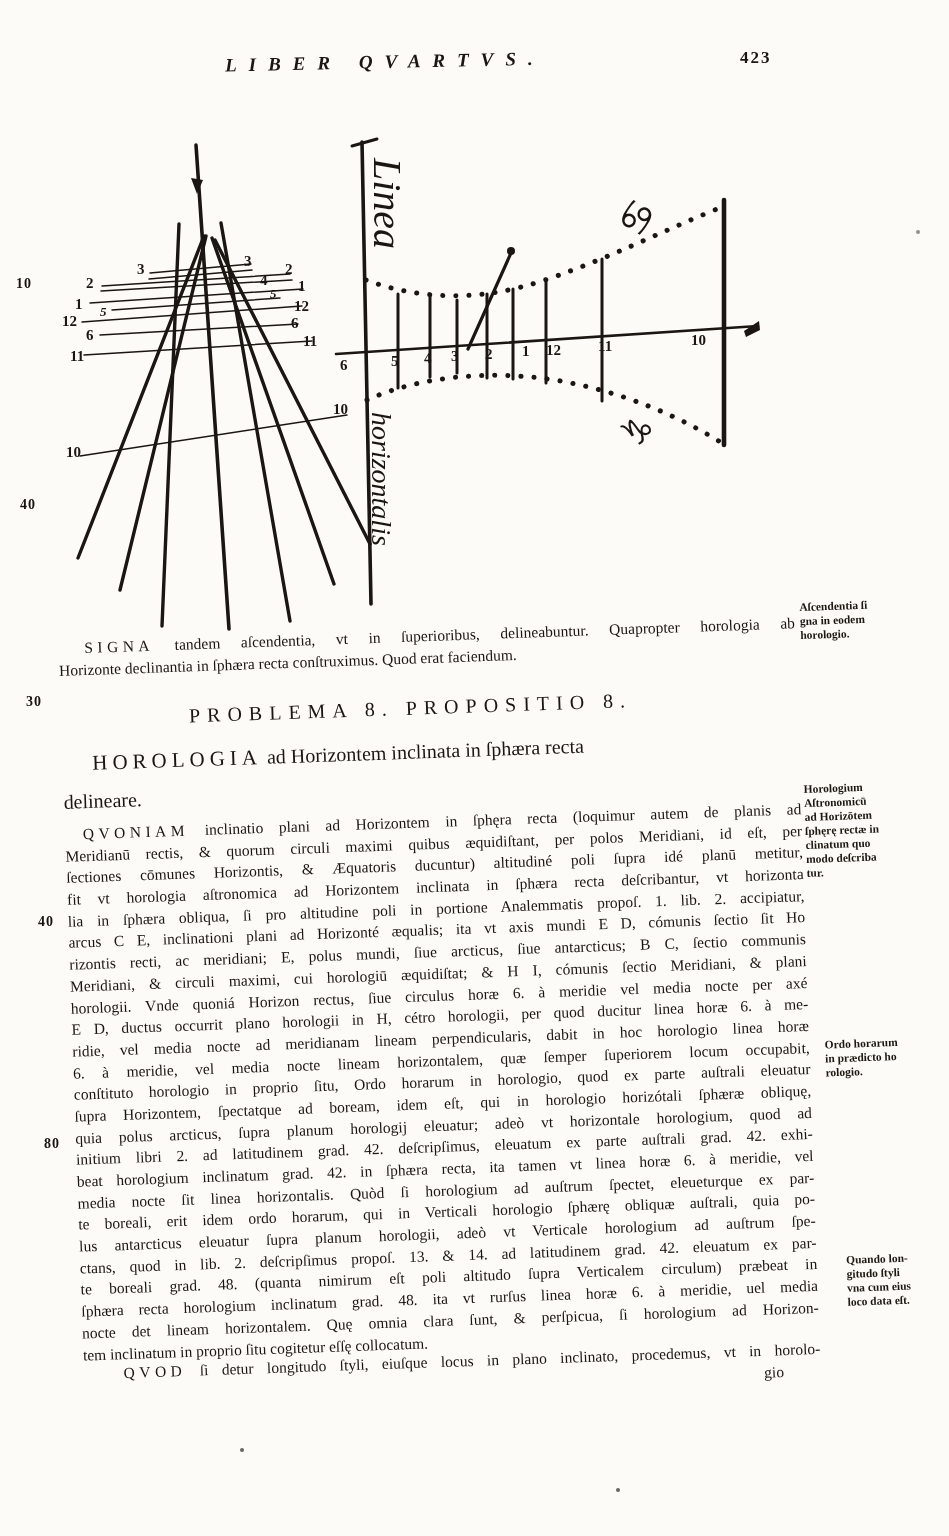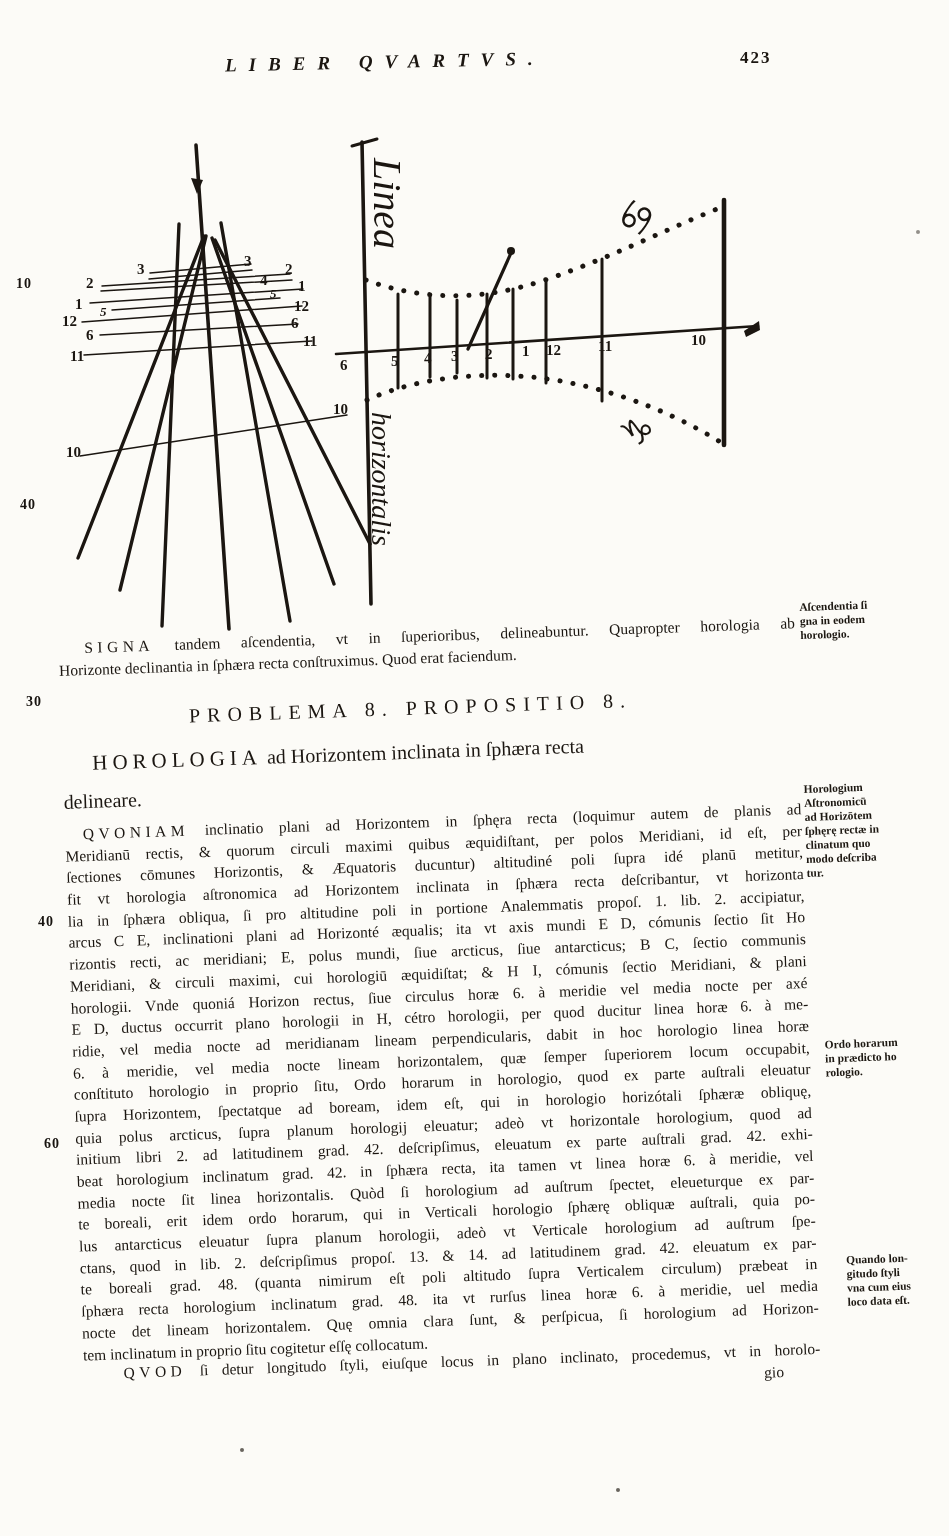--- a/index.html
+++ b/index.html
@@ -78,21 +78,21 @@
 </head>
 <body>
 
 <div class="abs header-title">LIBER QVARTVS.</div>
 <div class="abs page-number">423</div>
 
 <div class="abs mmark m0">10</div>
 <div class="abs mmark m1">40</div>
 <div class="abs mmark m2">30</div>
 <div class="abs mmark m3">40</div>
-<div class="abs mmark m4">60</div>
+<div class="abs mmark m4">80</div>
 
 <svg class="abs diagram" viewBox="0 0 949 520" width="949" height="520">
   <g stroke="#1b1611" fill="none" stroke-linecap="round">
 
     <g stroke-width="3.4">
       <path d="M204,124 L78,446"></path>
       <path d="M206,124 L120,478"></path>
       <path d="M179,112 L162,514"></path>
       <path d="M221,111 L290,509"></path>
       <path d="M212,126 L334,472"></path>

